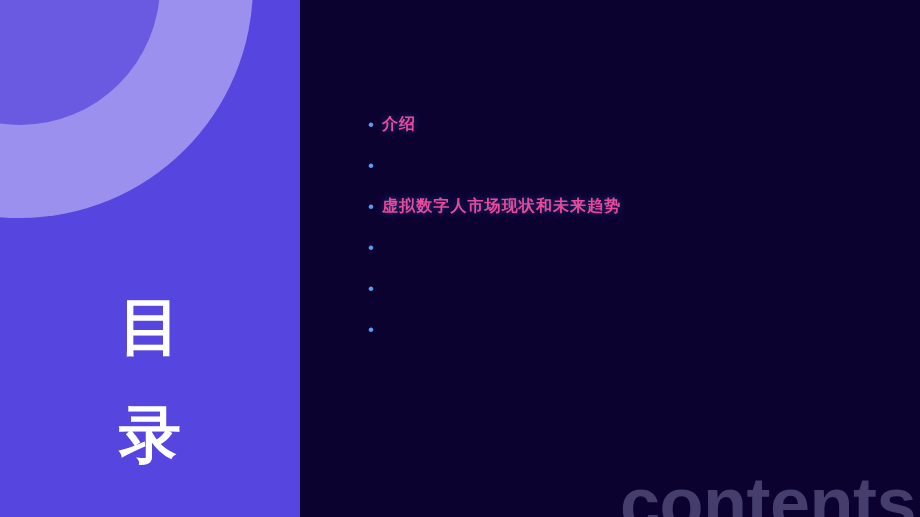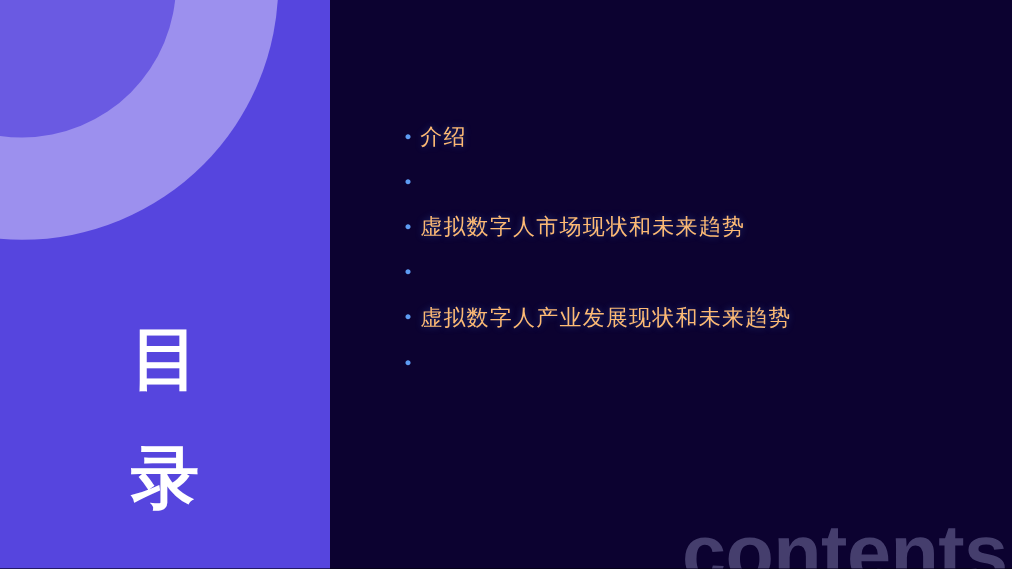--- a/index.html
+++ b/index.html
@@ -89,23 +89,23 @@
   }
   .toc-bullet {
     width: 14px;
     flex: 0 0 14px;
     text-align: left;
     color: #5d9bf2;
     font-size: 17px;
     line-height: 1;
   }
   .toc-text {
-    color: #fdba74;
-    font-size: 20px;
-    font-weight: 400;
+    color: #ec4899;
+    font-size: 16px;
+    font-weight: 700;
     letter-spacing: 1.1px;
     white-space: nowrap;
     text-shadow: 0 0 7px rgba(60,125,230,0.45);
   }
 
   #watermark {
     position: absolute;
     right: 4px;
     bottom: -22px;
     color: #453e6d;
@@ -144,21 +144,20 @@
       </li>
       <li>
         <span class="toc-bullet">•</span>
         <span class="toc-text">虚拟数字人市场现状和未来趋势</span>
       </li>
       <li>
         <span class="toc-bullet">•</span>
       </li>
       <li>
         <span class="toc-bullet">•</span>
-        <span class="toc-text">虚拟数字人产业发展现状和未来趋势</span>
       </li>
       <li>
         <span class="toc-bullet">•</span>
       </li>
     </ul>
 
     <div id="watermark">contents</div>
 
   </div>
 </div>

